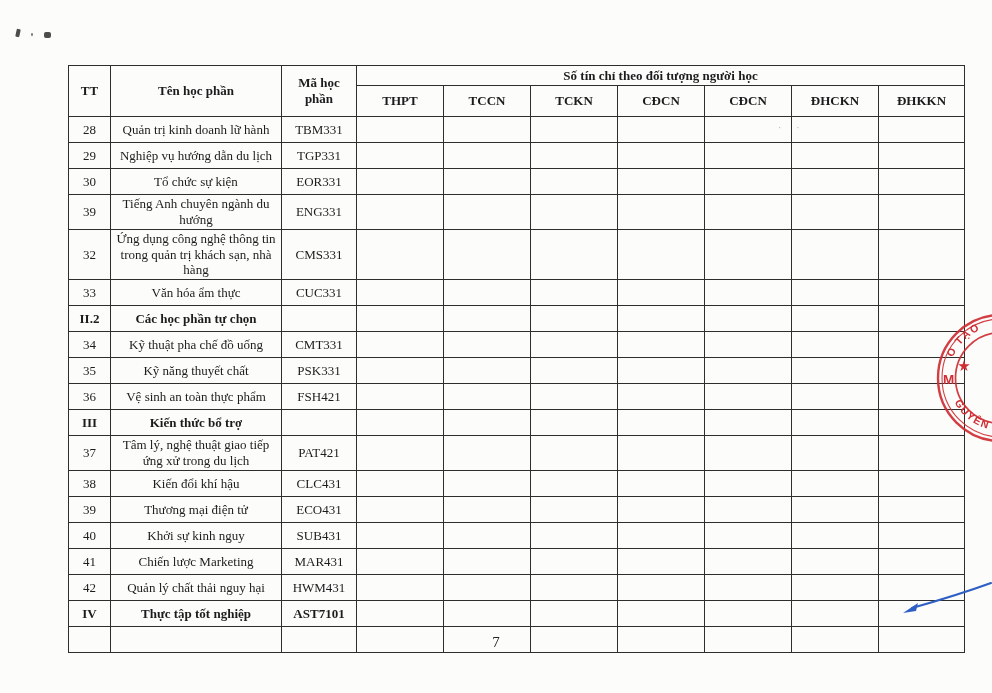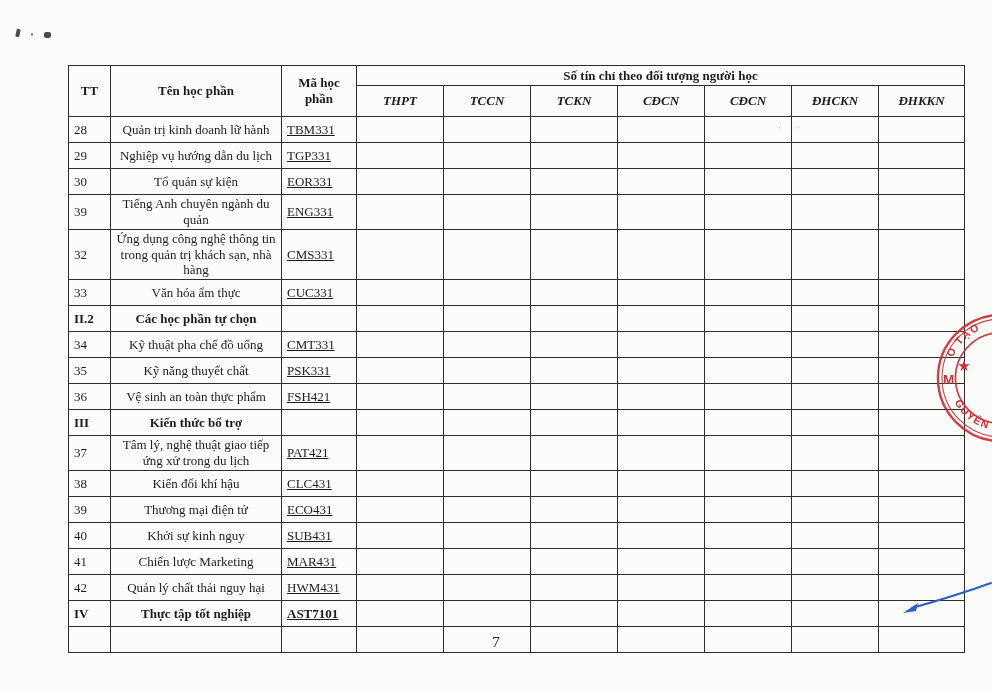--- a/index.html
+++ b/index.html
@@ -17,24 +17,24 @@
   }
   table.curriculum th, table.curriculum td{
     border:1.6px solid #2e2e2e;
     font-size:13px;line-height:1.22;
     padding:1px 5px;
     vertical-align:middle;
     overflow:hidden;
   }
   table.curriculum thead th{font-weight:bold;text-align:center;}
   .h-top{height:20px;}
-  .h-sub th{height:28px;font-style:italic;}
-  td.tt{ height:23px;font-family:Liberation Serif, serif;}
+  .h-sub th{height:28px;}
+  td.tt{ text-align:center; height:23px;font-family:Liberation Serif, serif;}
   td.name{ text-align:center; padding-left:7px;padding-right:9px;}
-  td.code{ text-decoration:underline;}
+  td.code{ text-align:center;}
   td.credit{ }
   tr.section-row td{font-weight:bold;}
   
   .page-number{
     position:absolute;left:50%;top:634px;transform:translateX(-50%);
     font-size:15px;color:#222;
   }
   
   .speck{position:absolute;background:#2d2d2d;border-radius:1px;}
   .sp1{left:16px;top:29px;width:4px;height:8px;opacity:.85;transform:rotate(12deg);}
@@ -108,33 +108,33 @@
           <td class="credit"></td>
           <td class="credit"></td>
           <td class="credit"></td>
           <td class="credit"></td>
           <td class="credit"></td>
           <td class="credit"></td>
           <td class="credit"></td>
         </tr>
         <tr>
           <td class="tt">30</td>
-          <td class="name">Tổ quản sự kiện</td>
+          <td class="name">Tổ chức sự kiện</td>
           <td class="code">EOR331</td>
           <td class="credit"></td>
           <td class="credit"></td>
           <td class="credit"></td>
           <td class="credit"></td>
           <td class="credit"></td>
           <td class="credit"></td>
           <td class="credit"></td>
         </tr>
         <tr>
           <td class="tt">39</td>
-          <td class="name">Tiếng Anh chuyên ngành du quản</td>
+          <td class="name">Tiếng Anh chuyên ngành du hướng</td>
           <td class="code">ENG331</td>
           <td class="credit"></td>
           <td class="credit"></td>
           <td class="credit"></td>
           <td class="credit"></td>
           <td class="credit"></td>
           <td class="credit"></td>
           <td class="credit"></td>
         </tr>
         <tr>

